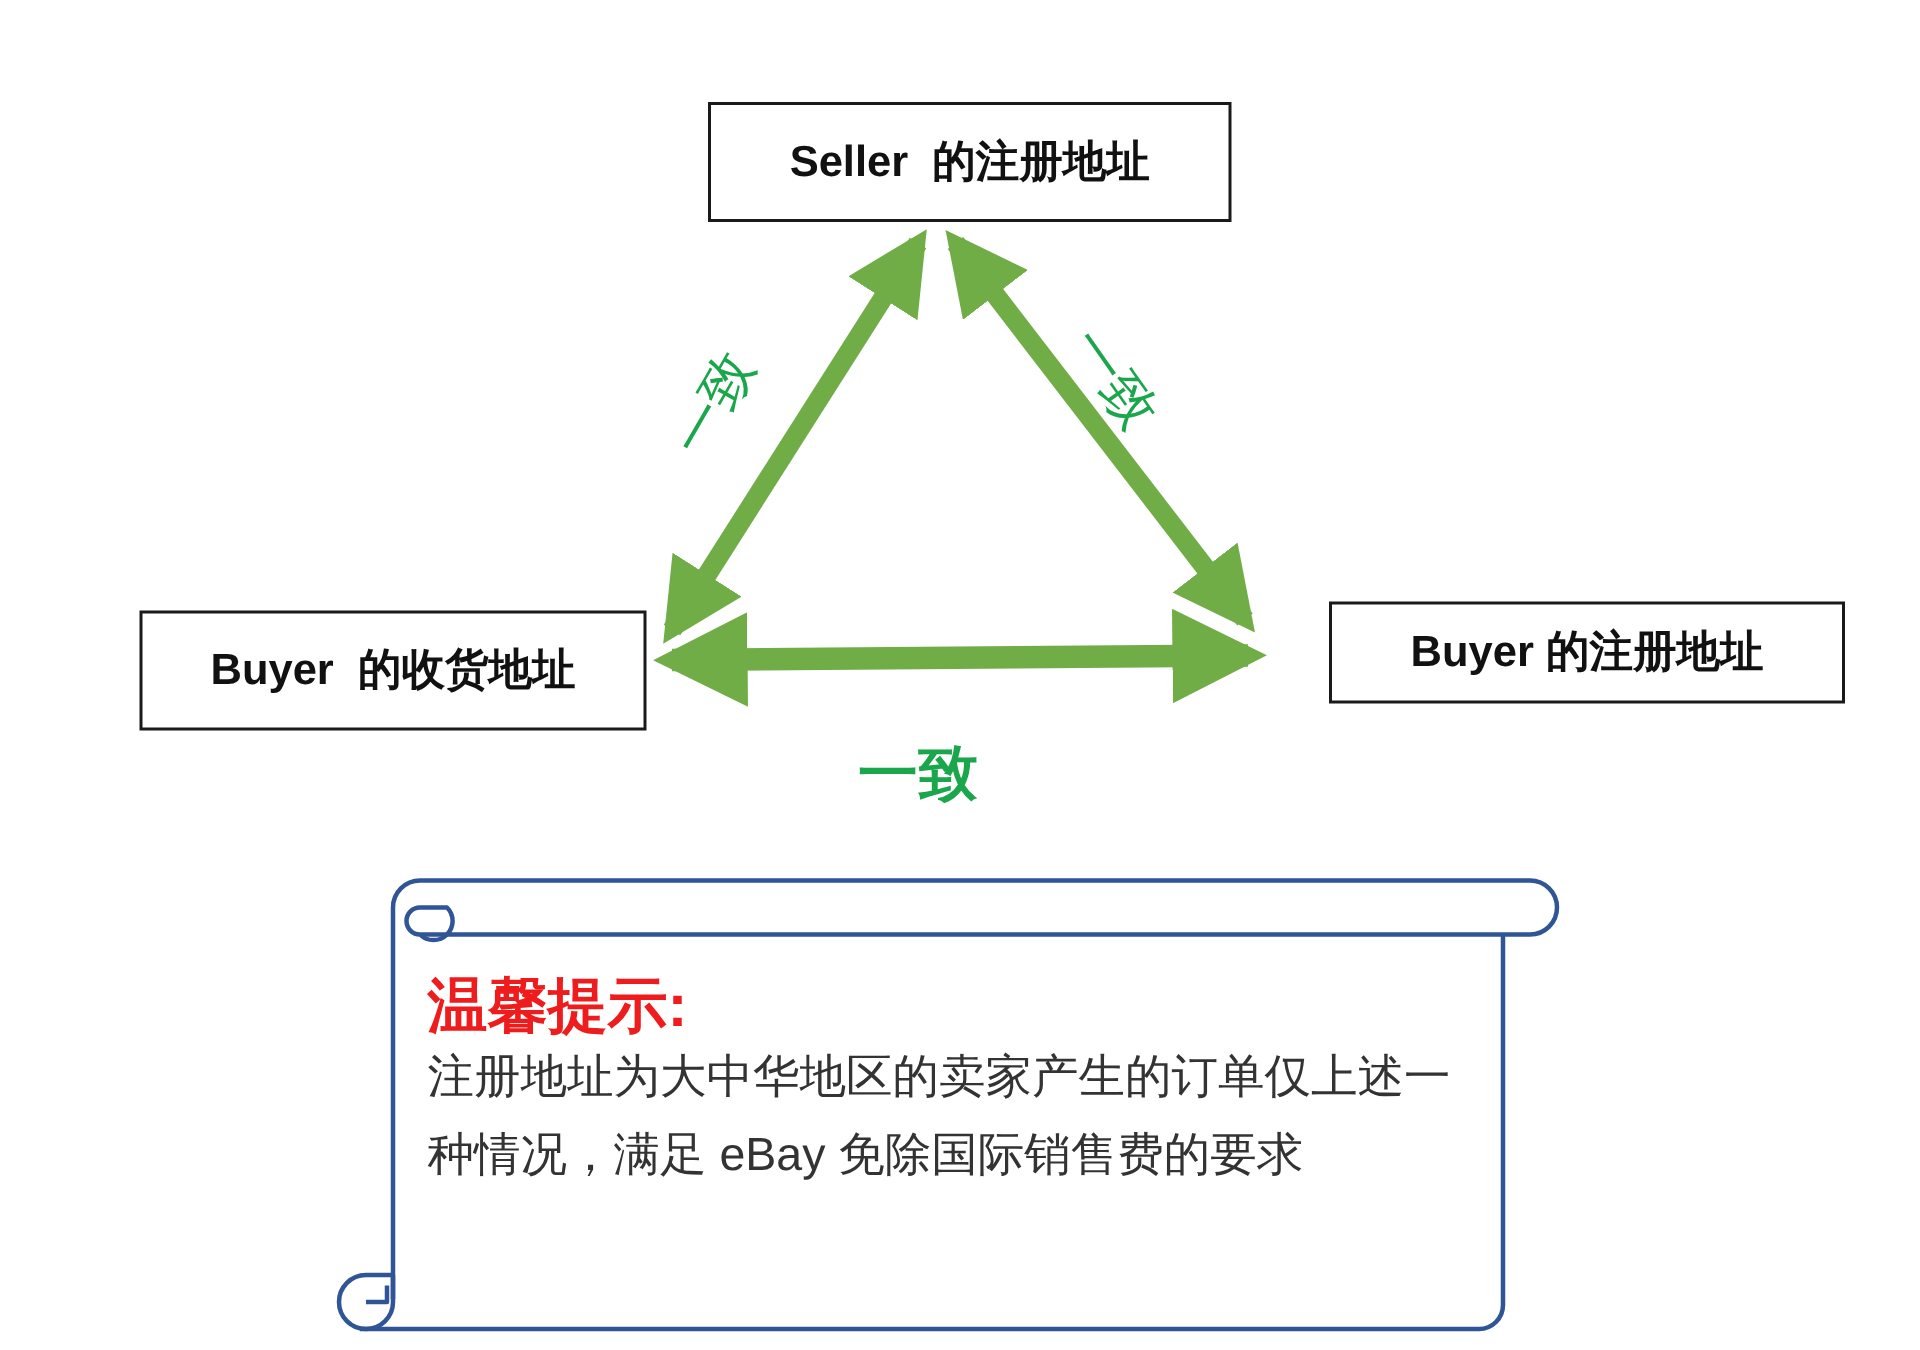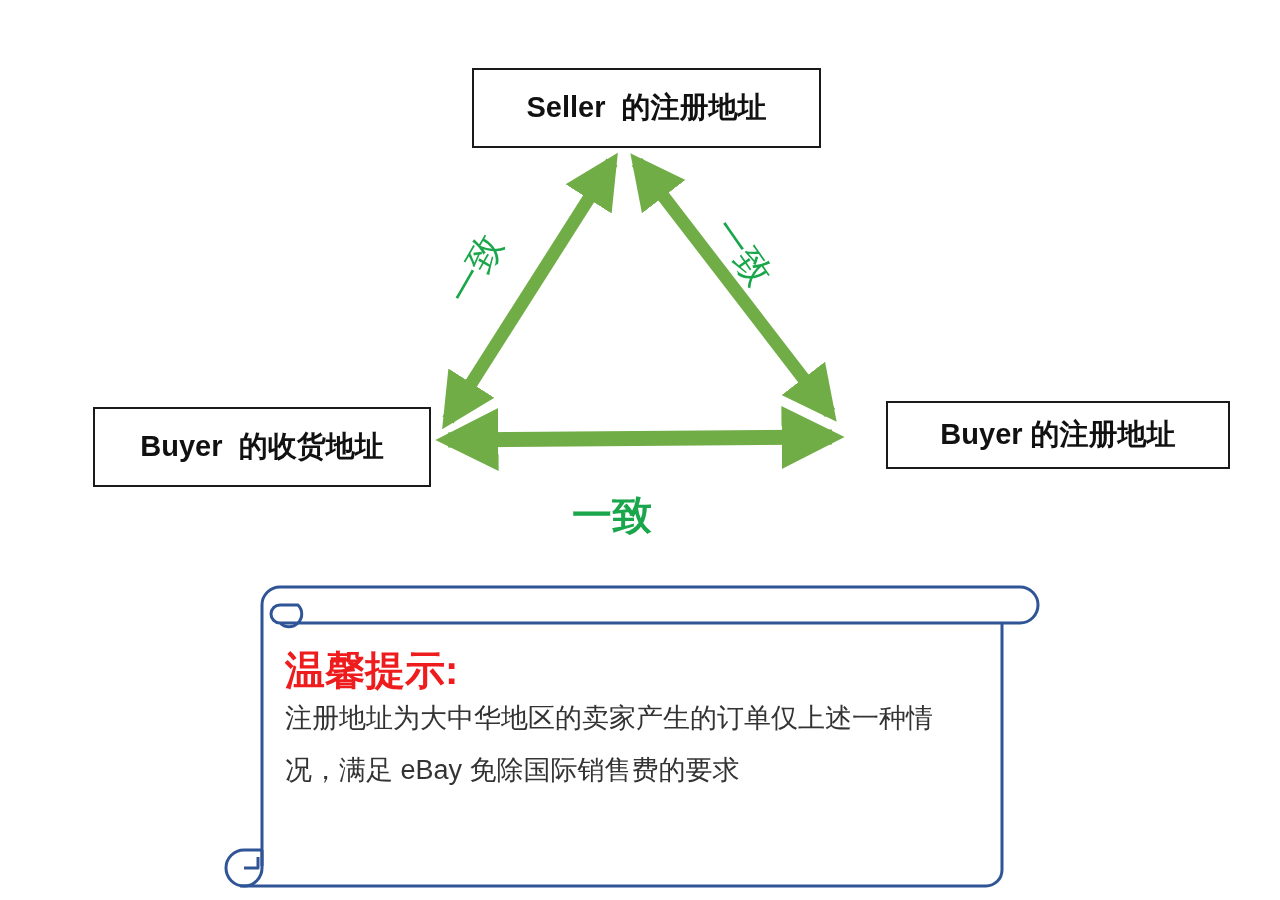--- a/index.html
+++ b/index.html
@@ -19,21 +19,21 @@
     position: absolute; color: #1aa64a; font-size: 36px; font-weight: normal;
     white-space: nowrap; transform-origin: center center;
   }
   #label-left { left: 440px; top: 245px; transform: rotate(-60deg); }
   #label-right { left: 706px; top: 228px; transform: rotate(55deg); }
   #label-bottom { left: 572px; top: 488px; font-size: 40px; font-weight: bold; }
   svg.scroll { position: absolute; left: 0; top: 0; }
   .tip-title { position: absolute; left: 285px; top: 643px; color: #ee1c1c;
                font-size: 40px; font-weight: bold; }
   .tip-body { position: absolute; left: 285px; top: 692px; width: 700px;
-              color: #333; font-size: 27px; line-height: 52px; }
+              color: #333; font-size: 31px; line-height: 52px; }
 </style>
 </head>
 <body>
 
 <svg class="arrows" width="1280" height="900">
   <defs>
     <marker id="ah" viewBox="0 0 10 10" refX="8" refY="5" markerWidth="4.2" markerHeight="4.2" orient="auto-start-reverse">
       <path d="M0,0 L10,5 L0,10 z" fill="#70ad47"></path>
     </marker>
   </defs>

